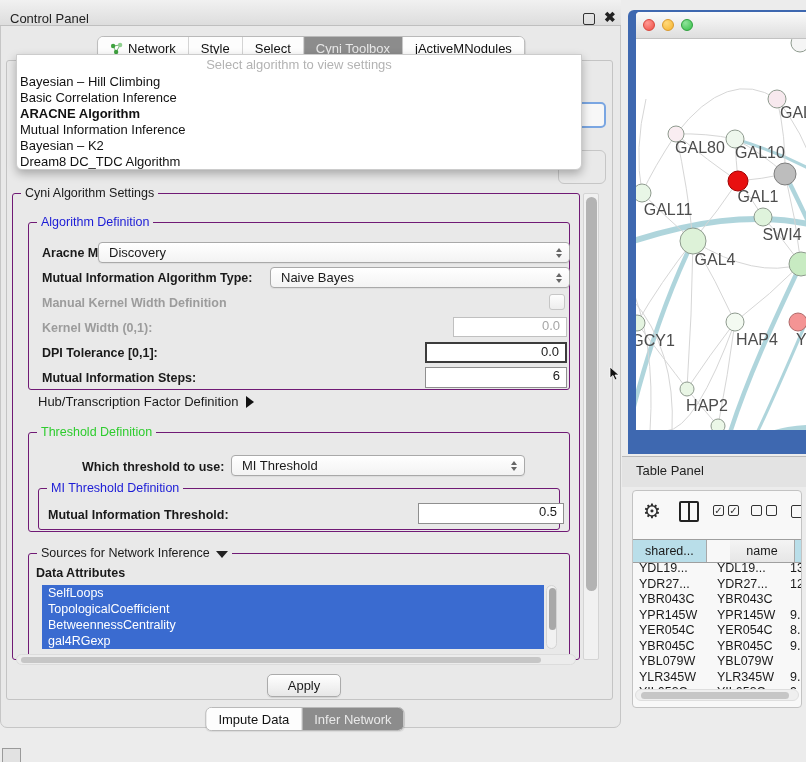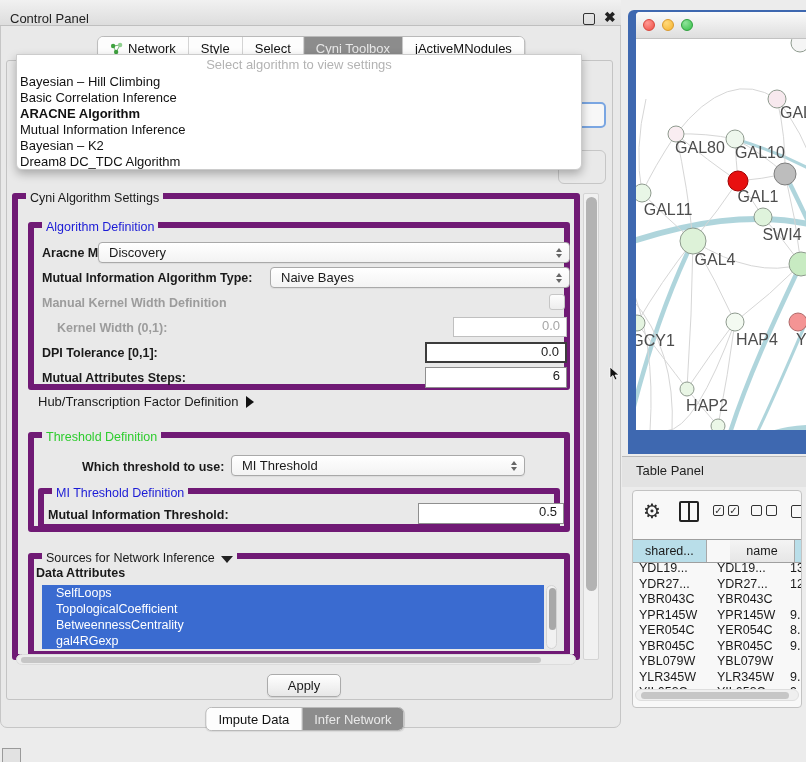--- a/index.html
+++ b/index.html
@@ -32,21 +32,21 @@
   .popup-item.hl{font-weight:bold;}
 
   
   .content-box{left:6px;top:60px;width:607px;height:640px;border:1px solid #c4c4c4;border-radius:3px;
       background:#e9e9e9;box-sizing:border-box;}
   .frag-combo{left:576px;top:102px;width:26px;height:22px;border:2px solid #7aa6e2;border-radius:5px;
       background:#f7f7f7;z-index:5;}
   .frag-box{left:558px;top:150px;width:46px;height:32px;border:1px solid #c6c6c6;border-radius:6px;z-index:5;}
 
   
-  .group{border:6px solid #701a75;border-radius:3px;box-sizing:border-box;}
+  .group{border:1px solid #701a75;border-radius:3px;box-sizing:border-box;}
   .legend{position:absolute;top:-8px;left:8px;background:#e9e9e9;padding:0 4px;font-size:12.5px;white-space:nowrap;}
   .legend.blue{color:#1b1bd6;}
   .legend.green{color:#2ecc2e;}
 
   .lbl{font-size:12.5px;font-weight:bold;color:#1a1a1a;white-space:nowrap;}
   .lbl.disabled{color:#9c9c9c;}
 
   .combo{height:21px;background:linear-gradient(#ffffff,#f3f3f3);border:1px solid #a9a9a9;border-radius:4px;
       font-size:13px;display:flex;align-items:center;padding:0 22px 0 10px;box-sizing:border-box;
       box-shadow:inset 0 1px 0 #fff, 0 1px 1px rgba(0,0,0,.06);}
@@ -55,21 +55,21 @@
   .tri-dn{width:0;height:0;border-left:3.5px solid transparent;border-right:3.5px solid transparent;border-top:4px solid #666;}
 
   .field{height:20px;background:#fff;border:1px solid #8f8f8f;font-size:13px;display:flex;align-items:flex-start;
       justify-content:flex-end;padding:0 6px;box-sizing:border-box;}
   .field.disabled{border:1px solid #c0c0c0;color:#a6a6a6;}
   .field.strong{border:2px solid #3c3c3c;}
 
   .checkbox{width:14px;height:14px;border:1px solid #c6c6c6;border-radius:3px;background:linear-gradient(#fdfdfd,#ededed);}
 
   .attr-list{background:#ffffff;overflow:hidden;}
-  .attr-item{height:16px;line-height:16px;background:#3a6bd0;color:#ffffff;font-size:12.5px;padding-left:14px;white-space:nowrap;}
+  .attr-item{height:16px;line-height:16px;background:#3a6bd0;color:#ffffff;font-size:12.5px;padding-left:6px;white-space:nowrap;}
 
   .vscroll{background:#f1f1f1;border:1px solid #d4d4d4;border-radius:7px;box-sizing:border-box;}
   .vthumb{position:absolute;background:#b3b3b3;border-radius:6px;}
   .hscroll{background:#ececec;border:1px solid #dcdcdc;border-radius:6px;box-sizing:border-box;}
   .hthumb{position:absolute;background:#c6c6c6;border-radius:5px;}
 
   .btn{height:21px;background:linear-gradient(#ffffff,#e7e7e7);border:1px solid #ababab;border-radius:5px;
       font-size:13px;display:flex;align-items:center;justify-content:center;box-shadow:0 1px 1px rgba(0,0,0,.1);}
 
   .corner-grip{left:2px;top:748px;width:17px;height:14px;border:1px solid #9a9a9a;background:#e2e2e2;}
@@ -196,31 +196,31 @@
     <span>Naive Bayes</span>
     <span class="arrows">
         <span class="tri-up"></span>
         <span class="tri-dn"></span>
       </span>
   </div>
 
   <div class="abs lbl disabled" style="left:42px;top:296px;">Manual Kernel Width Definition</div>
   <div class="abs checkbox" style="left:549px;top:294px;"></div>
 
-  <div class="abs lbl disabled" style="left:42px;top:321px;margin-left:15px;">Kernel Width (0,1):</div>
+  <div class="abs lbl disabled" style="left:42px;top:321px;">Kernel Width (0,1):</div>
   <div class="abs field disabled" style="left:453px;top:317px;width:114px;">
     <span>0.0</span>
   </div>
 
   <div class="abs lbl" style="left:42px;top:346px;">DPI Tolerance [0,1]:</div>
   <div class="abs field strong" style="left:425px;top:342px;width:142px;height:21px;">
     <span>0.0</span>
   </div>
 
-  <div class="abs lbl" style="left:42px;top:371px;">Mutual Attributes Steps:</div>
+  <div class="abs lbl" style="left:42px;top:371px;">Mutual Information Steps:</div>
   <div class="abs field" style="left:425px;top:367px;width:142px;height:21px;">
     <span>6</span>
   </div>
 
   <div class="abs" style="left:38px;top:394px;font-size:13px;">
     <span>Hub/Transcription Factor Definition</span><span class="play-tri"></span>
   </div>
 
   <div class="abs group" style="left:28px;top:432px;width:542px;height:100px;">
     <span class="legend green">Threshold Definition</span>

